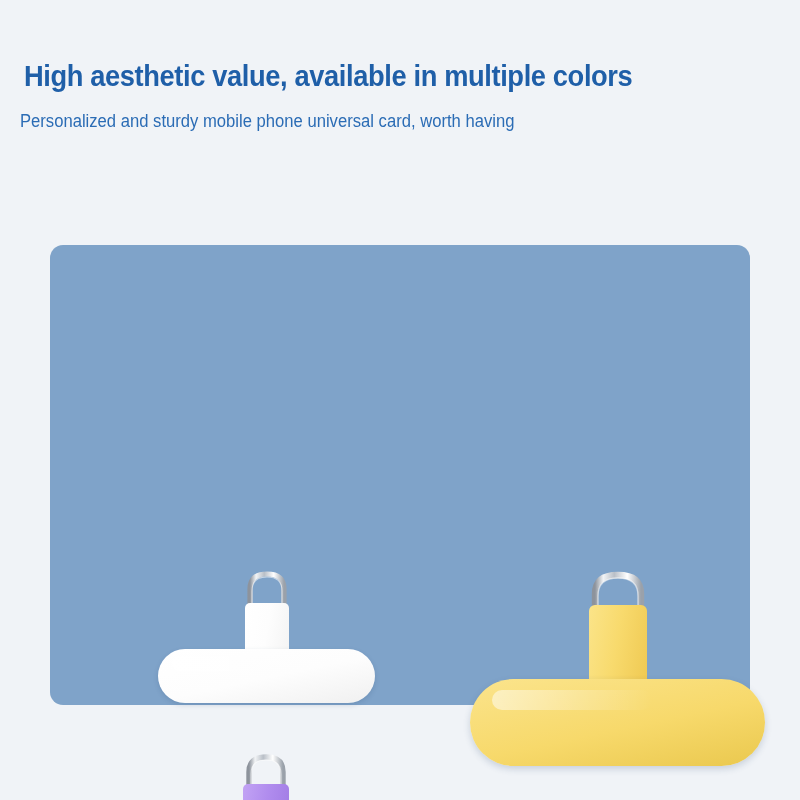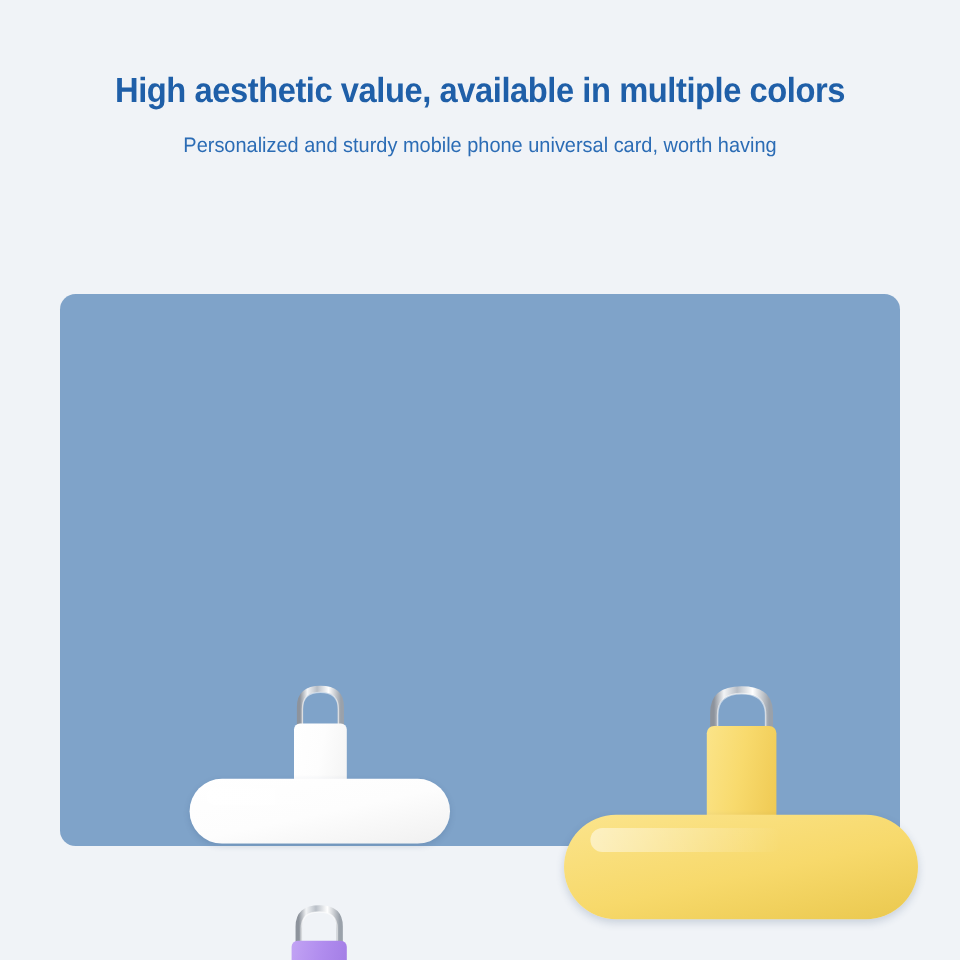--- a/index.html
+++ b/index.html
@@ -15,21 +15,21 @@
     overflow: hidden;
     position: relative;
   }
 
   
   .header {
     position: absolute;
     left: 0;
     top: 0;
     width: 800px;
-    text-align: center;
+    text-align: left;
   }
   .title {
     margin: 0;
     padding-top: 60px;
     font-size: 29px;
     font-weight: 700;
     letter-spacing: -0.4px;
     color: #1f5fa8;
     line-height: 1.15;
     transform: scaleX(0.94);

